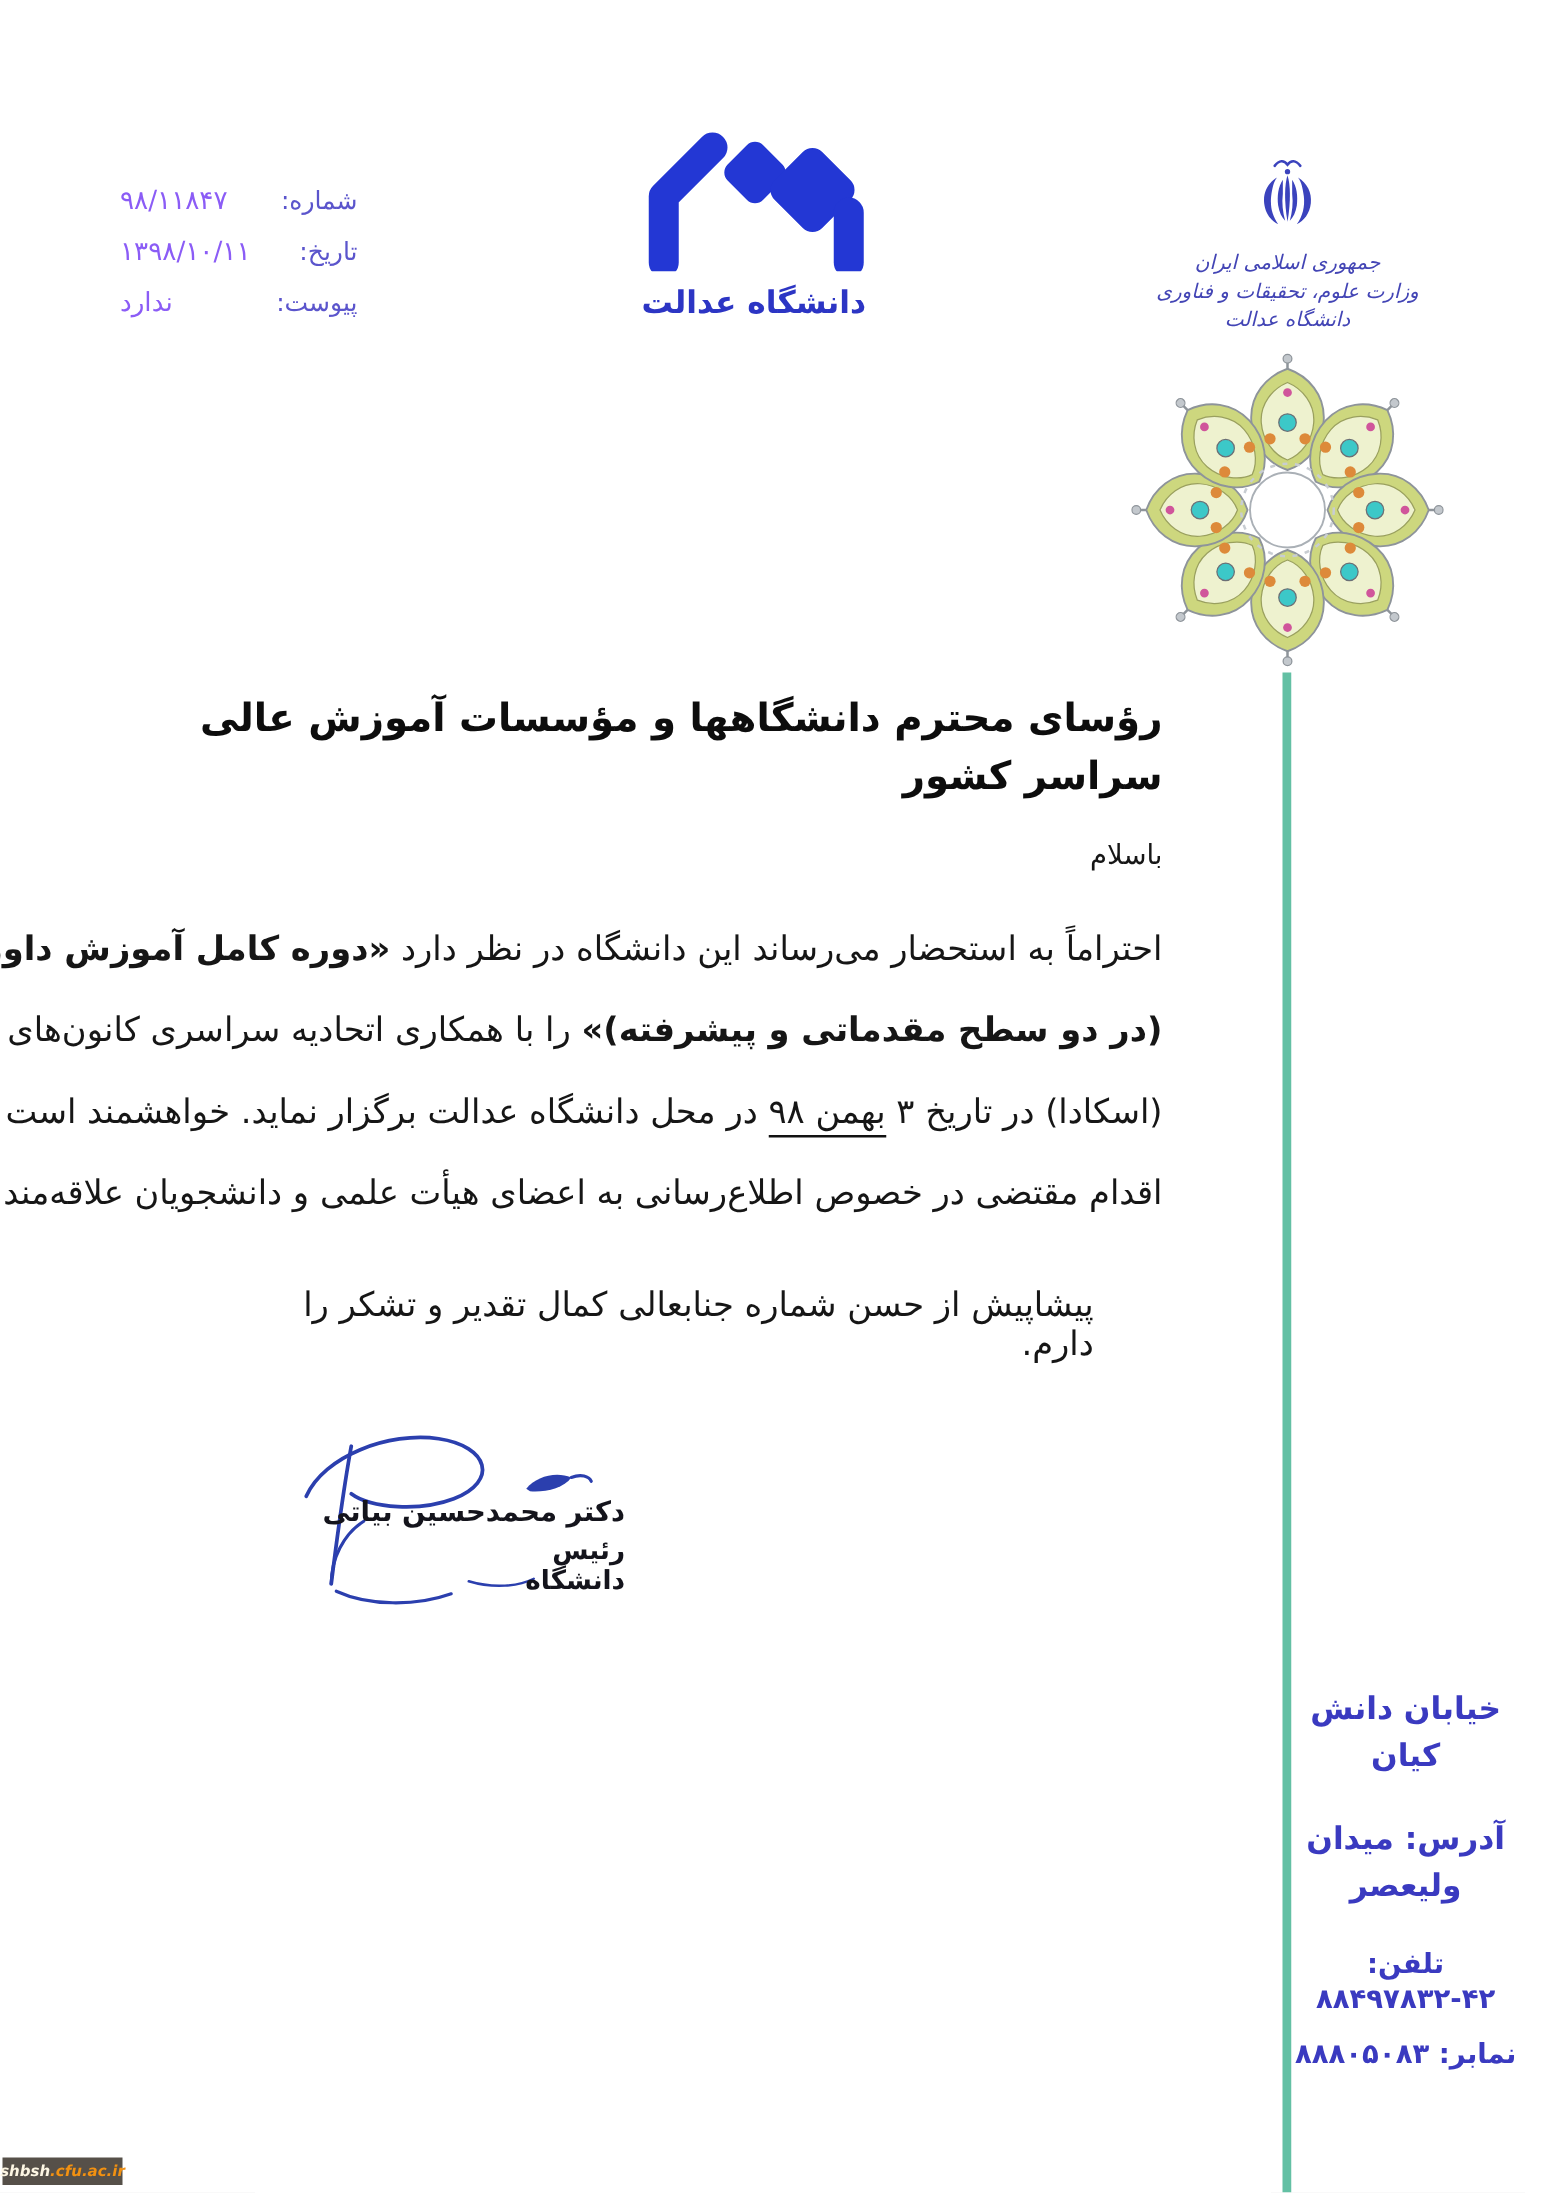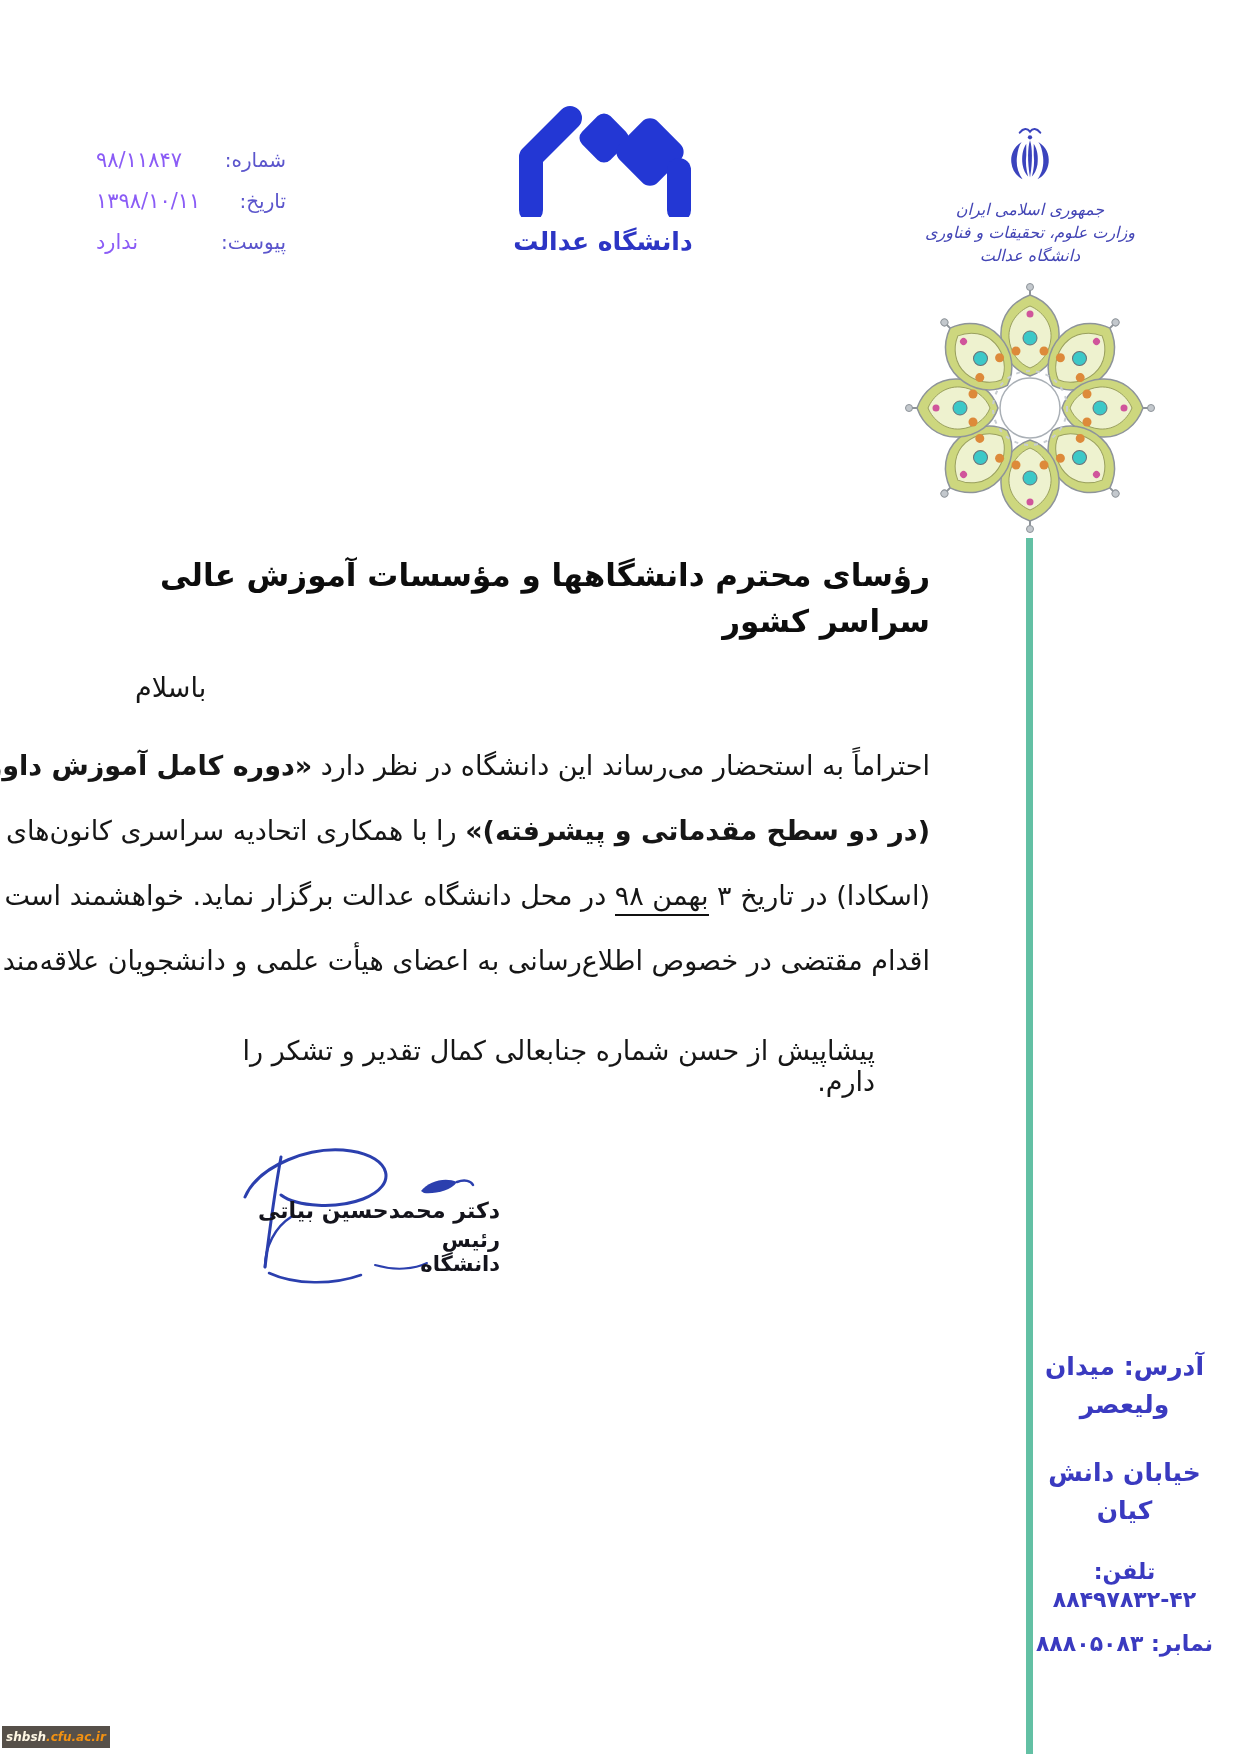--- a/index.html
+++ b/index.html
@@ -20,21 +20,21 @@
   .emblem-block { position:absolute; left:918px; top:126px; width:224px; text-align:center;font-style:italic; }
   .emblem-text { direction:rtl; color:#4345b5; font-size:16px; line-height:23px; margin-top:8px; }
 
   
   .ornament { position:absolute; left:905px; top:276px; }
   .vrule { position:absolute; left:1026px; top:538px; width:7px; height:1216px; background:#63c0a4; }
 
   
   .content { position:absolute; left:135px; top:552px; width:795px; direction:rtl; color:#161616; }
   .recipient { font-size:31px; font-weight:bold; color:#0d0d0d; line-height:46px; text-align:right; }
-  .salutation { margin-top:28px; font-size:27px; text-align:left; }
+  .salutation { margin-top:28px; font-size:22px; text-align:right; }
   .bline { font-size:27px; height:65px; line-height:65px; text-align:justify; text-align-last:justify; white-space:nowrap; }
   .bline.last { text-align-last:right; }
   .bodytext { margin-top:30px; }
   .b { font-weight:bold; }
   .u { border-bottom:2px solid #111; padding-bottom:3px; }
   .closing { margin-top:42px; font-size:27px; text-align:right; padding-left:60px; padding-right:55px; }
 
   
   .sig-svg { position:absolute; left:225px; top:1135px; }
   .sig-text { position:absolute; left:300px; top:1198px; width:200px; direction:rtl; text-align:right; }
@@ -43,21 +43,21 @@
 
   
   .contact { position:absolute; left:1022px; top:1348px; width:205px; direction:rtl; text-align:center; }
   .c-line { color:#3a3ac0; font-weight:bold; }
   .c-big { font-size:25px; line-height:38px; }
   .c-mid { font-size:22px; line-height:28px; }
   .mb32{margin-bottom:30px;} .mb30{margin-bottom:28px;} .mb16{margin-bottom:14px;}
   .mb18{margin-bottom:16px;} .mb8{margin-bottom:8px;}
 
   
-  .watermark { position:absolute; left:2px; top:1726px; width:108px; height:22px; background:#565049;
+  .watermark { position:absolute; left:2px; top:1726px; width:96px; height:22px; background:#565049;
                display:flex; align-items:center; justify-content:center; font-size:12px; font-style:italic; font-weight:bold; }
   .wm-prefix { color:#fdf6e3; }
   .wm-suffix { color:#f29111; }
 </style>
 </head>
 <body>
 
 <div class="page">
 
   <div class="meta">
@@ -153,22 +153,22 @@
       <path d="M232,47 C240,44 246,46 248,50" stroke-width="2.5"></path>
     </g>
     <path d="M196,56 C204,46 220,42 232,47 C226,56 210,59 199,58 Z" fill="#2b3fae"></path>
   </svg>
   <div class="sig-text">
     <div class="sig-name">دکتر محمدحسین بیاتی</div>
     <div class="sig-title">رئیس دانشگاه</div>
   </div>
 
   <div class="contact">
+    <div class="c-line c-big mb30">خیابان دانش کیان</div>
     <div class="c-line c-big mb32">آدرس: میدان ولیعصر</div>
-    <div class="c-line c-big mb30">خیابان دانش کیان</div>
     <div class="c-line c-mid mb18">تلفن: ۴۲-۸۸۴۹۷۸۳۲</div>
     <div class="c-line c-mid mb8">نمابر: ۸۸۸۰۵۰۸۳</div>
 
   </div>
 
   <div class="watermark">
     <span class="wm-prefix">shbsh</span>
       <span class="wm-suffix">.cfu.ac.ir</span>
   </div>
 

